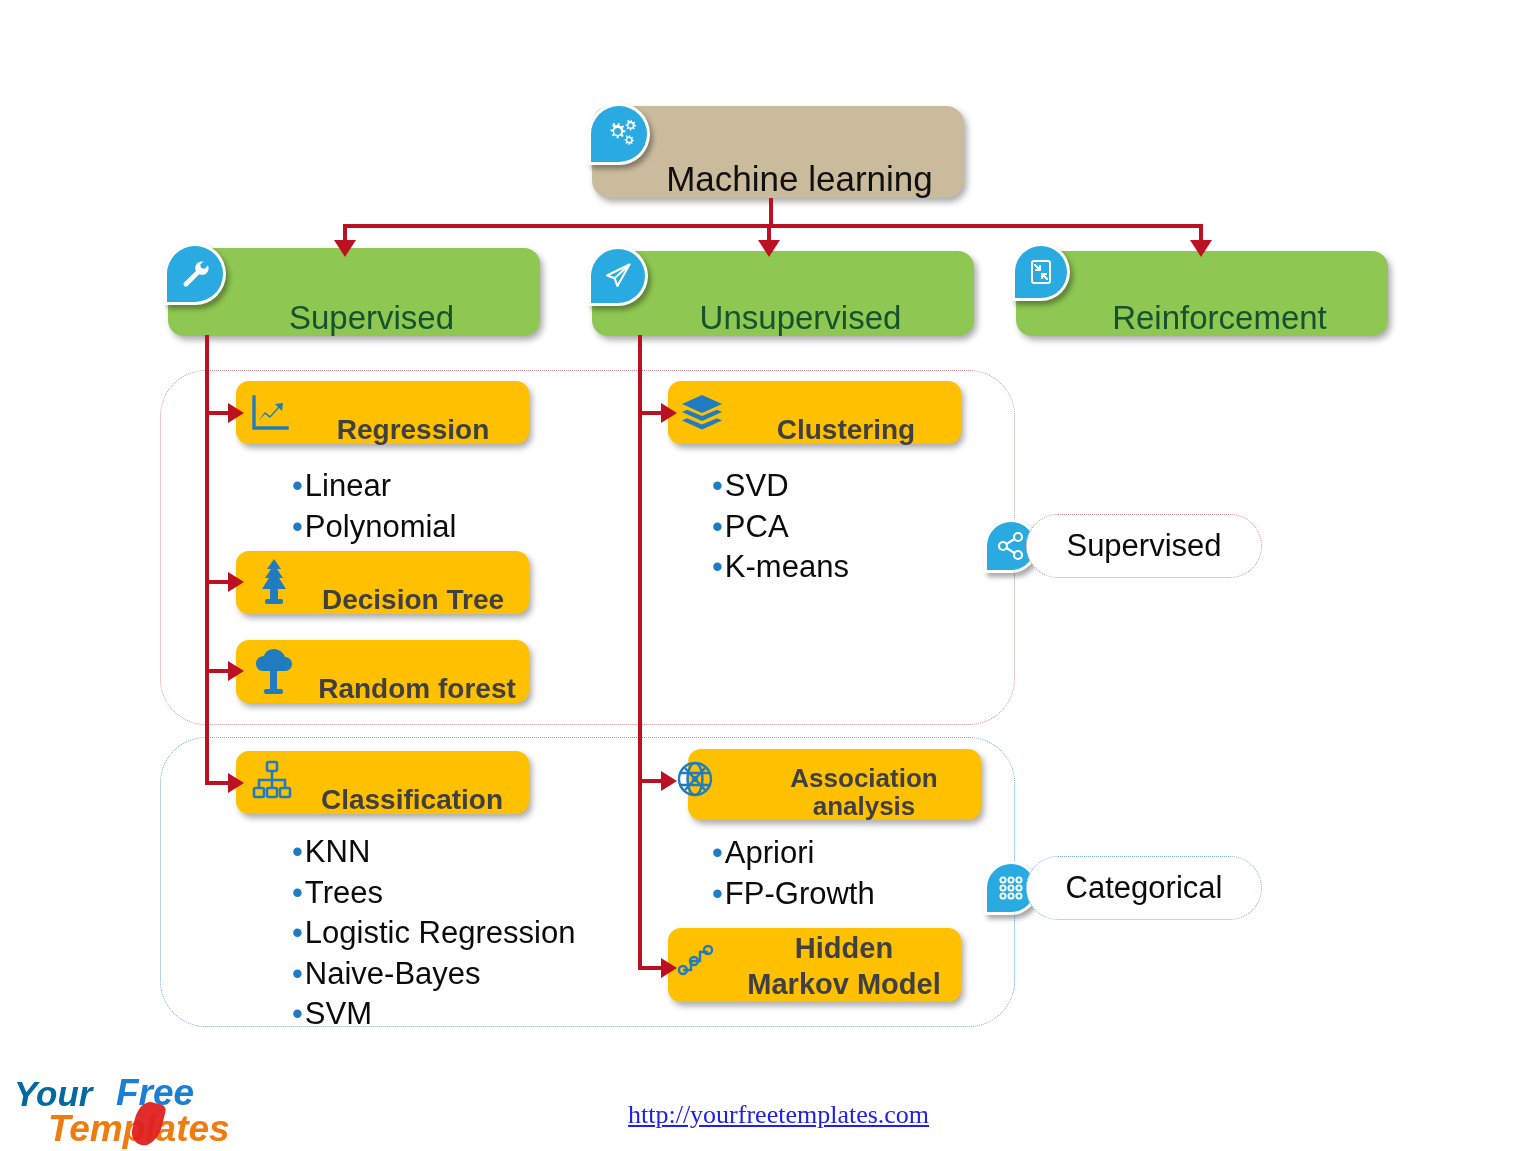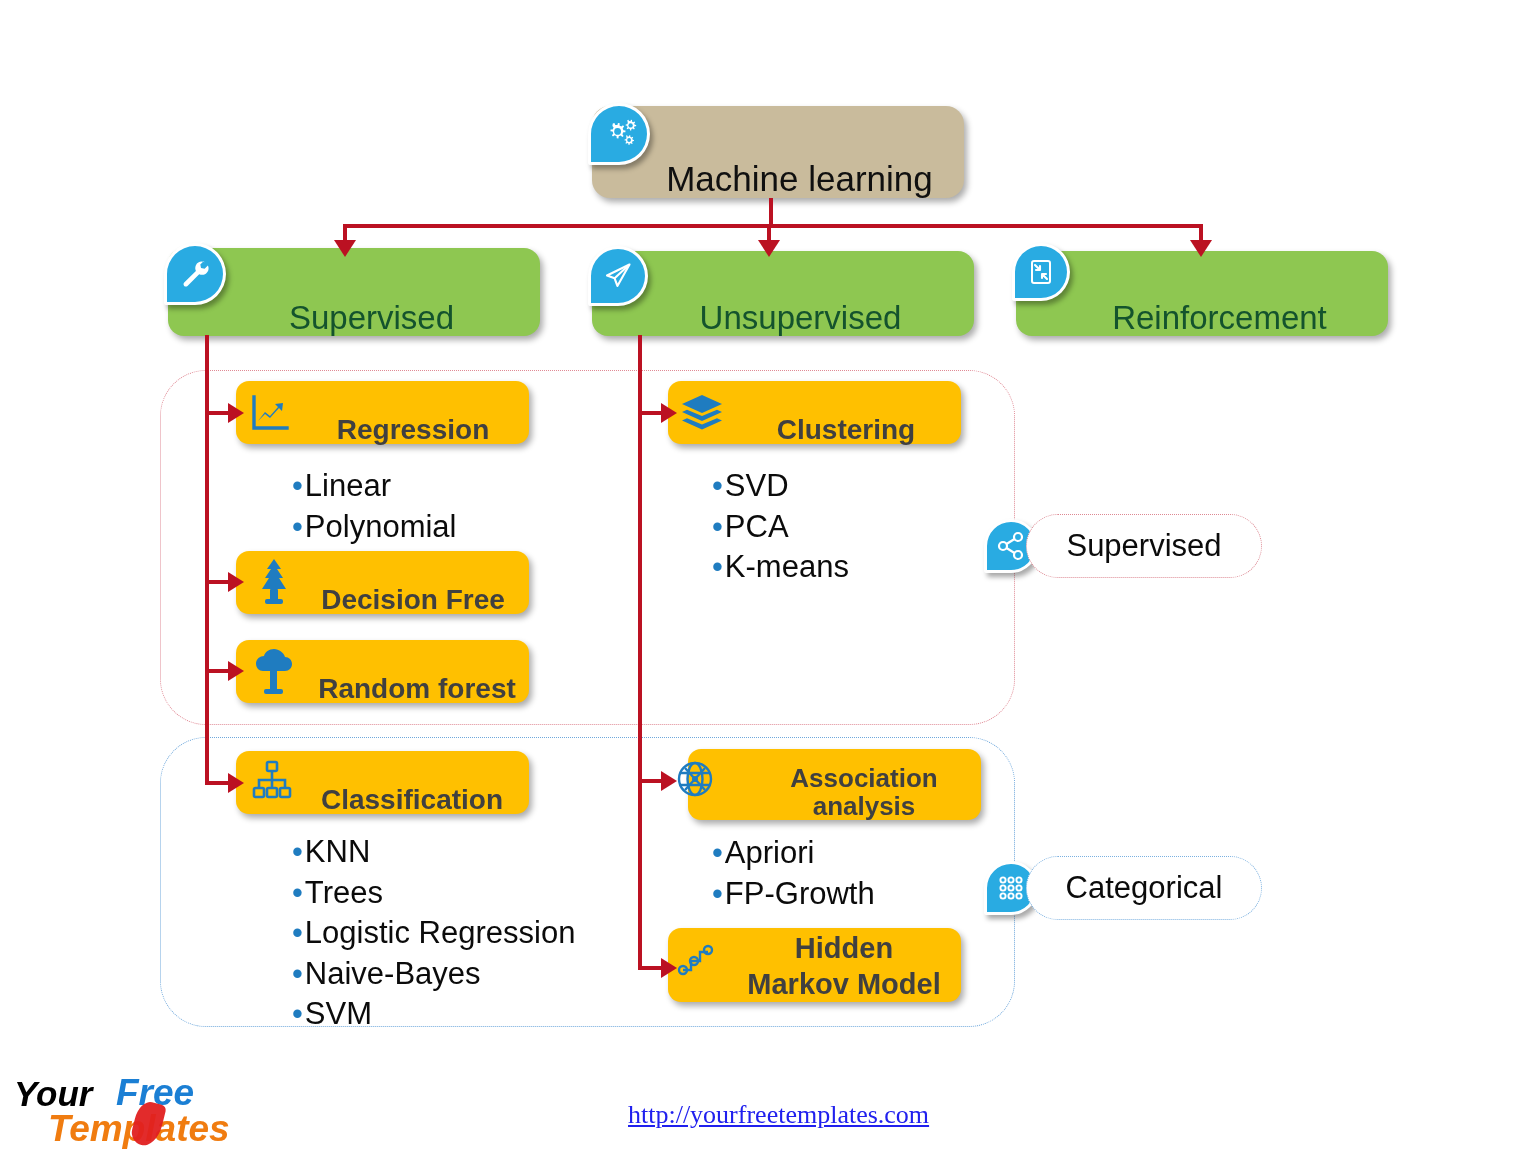--- a/index.html
+++ b/index.html
@@ -89,21 +89,21 @@
   .pill.blue{border:1.5px dotted #7ab0e0;text-align:center;}
 
   
   #footer-link{
     position:absolute;left:628px;top:1100px;
     font-size:26px;color:#2020ee;text-decoration:underline;
     font-family:"Liberation Serif", serif;
   }
   #logo{position:absolute;left:8px;top:1072px;width:235px;height:74px;}
   #logo .l1,#logo .l2{position:absolute;font-style:italic;font-weight:bold;}
-  #logo .your{left:6px;top:2px;font-size:35px;color:#000000;}
+  #logo .your{left:6px;top:2px;font-size:35px;color:#0369a1;}
   #logo .free{left:108px;top:0px;font-size:37px;color:#1b7fd4;}
   #logo .tmpl{left:40px;top:36px;font-size:37px;color:#f07c10;}
   #logo .swoosh{
     position:absolute;left:126px;top:30px;width:28px;height:44px;
     background:#e02020;border-radius:50% 6px 60% 14px;
     transform:rotate(14deg);z-index:2;opacity:.95;
   }
 </style>
 </head>
 <body>
@@ -216,21 +216,21 @@
         <span class="dot">•</span>
         <span>Linear</span>
       </div>
     <div class="bl">
         <span class="dot">•</span>
         <span>Polynomial</span>
       </div>
   </div>
 
   <div class="node leaf-node" style="left:236px;top:551px;width:293px;height:63px;">
-    <span class="label" style="padding-left:44px;">Decision Free</span>
+    <span class="label" style="padding-left:44px;">Decision Tree</span>
   </div>
   <div style="position:absolute;left:252px;top:556px;z-index:4;">
     <svg width="44" height="52" viewBox="0 0 44 52" aria-hidden="true">
       <g fill="#1f7cc0">
         <path d="M22 3l7 10h-4l6 9h-4l7 11H10l7-11h-4l6-9h-4z"></path>
         <rect x="18" y="33" width="8" height="12" rx="1"></rect>
         <rect x="13" y="43" width="18" height="5" rx="2"></rect>
       </g>
     </svg>
   </div>

